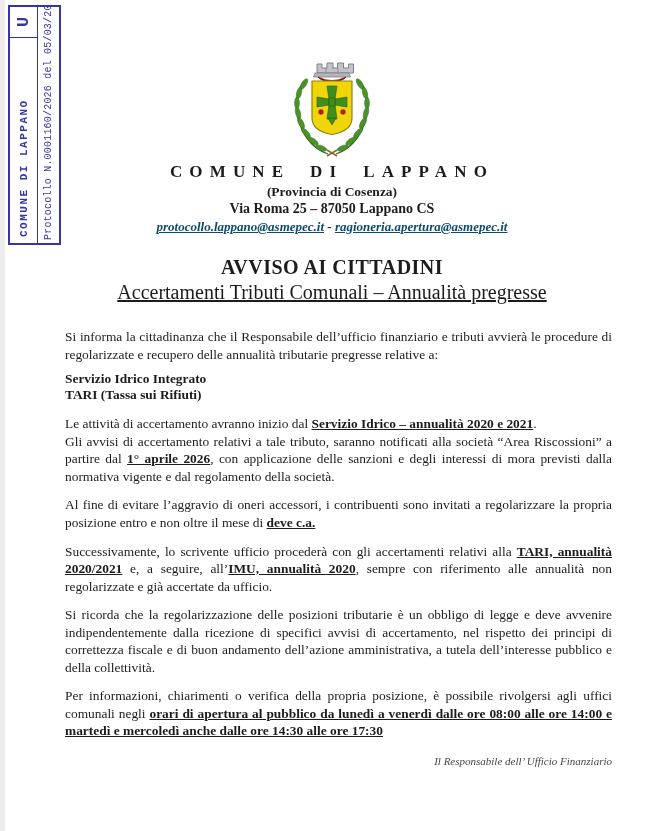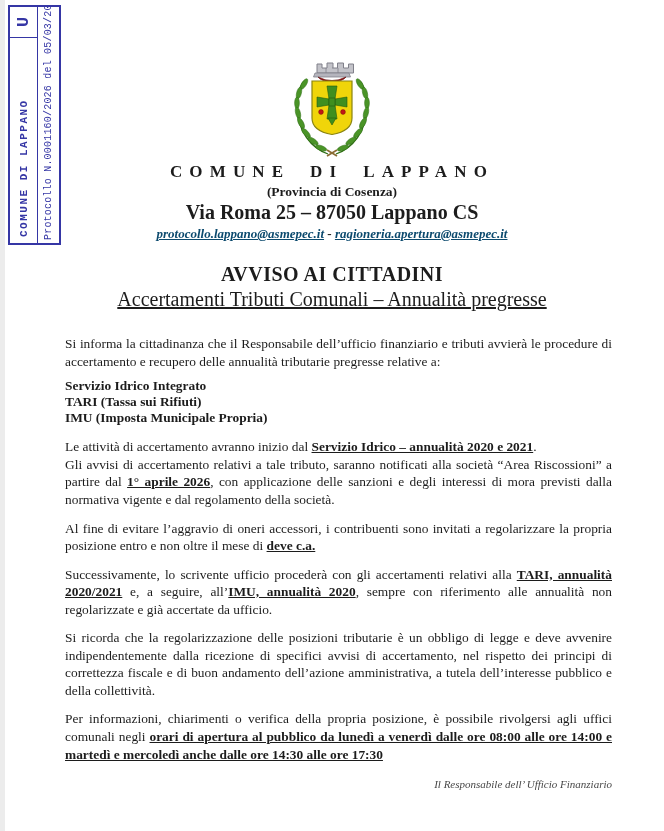--- a/index.html
+++ b/index.html
@@ -25,21 +25,21 @@
   .stamp-u{width:30px;border-left:1.5px solid #3536a5;display:flex;align-items:center;justify-content:center;
     font-size:17px;font-weight:700;}
   .stamp-row2{height:21px;display:flex;align-items:center;padding-left:3px;
     font-size:10px;letter-spacing:0.2px;white-space:nowrap;overflow:hidden;}
 
   
   .header{padding-top:56px;text-align:center;}
   .emblem{display:block;margin:0 auto;}
   .muni-name{font-size:17px;font-weight:700;letter-spacing:0.42em;word-spacing:0.5em;margin-top:4px;}
   .province{font-size:13.5px;font-weight:700;margin-top:2px;}
-  .address{font-size:20px;font-weight:700;margin-top:1px;}
+  .address{font-size:14px;font-weight:700;margin-top:1px;}
   .emails{font-size:13px;font-weight:700;font-style:italic;margin-top:2px;}
   .emails a{color:#0c4a6e;text-decoration:underline;}
   .email-sep{color:#222;font-style:normal;}
 
   
   .title{font-size:20px;font-weight:700;text-align:center;margin-top:21px;letter-spacing:0.5px;}
   .subtitle{font-size:20px;text-align:center;text-decoration:underline;margin-top:2px;}
 
   
   .content{margin:24px 52px 0 65px;font-size:13.4px;line-height:1.31;text-align:justify;}
@@ -126,26 +126,25 @@
     <div class="muni-name">COMUNE DI LAPPANO</div>
     <div class="province">(Provincia di Cosenza)</div>
     <div class="address">Via Roma 25 – 87050 Lappano CS</div>
     <div class="emails"><a href="#">protocollo.lappano@asmepec.it</a> <span class="email-sep">-</span> <a href="#">ragioneria.apertura@asmepec.it</a></div>
   </div>
 
   <div class="title">AVVISO AI CITTADINI</div>
   <div class="subtitle">Accertamenti Tributi Comunali – Annualità pregresse</div>
 
   <div class="content">
-    <p class="tight" style="margin-bottom:8px;">Si informa la cittadinanza che il Responsabile dell’ufficio finanziario e tributi avvierà le procedure di accertamento e recupero delle annualità tributarie pregresse relative a:</p>
+    <p class="tight" style="margin-bottom:8px;">Si informa la cittadinanza che il Responsabile dell’ufficio finanziario e tributi avvierà le procedure di regolarizzate e recupero delle annualità tributarie pregresse relative a:</p>
 
     <div class="tax-list">
       <div>Servizio Idrico Integrato</div>
       <div>TARI (Tassa sui Rifiuti)</div>
-      <div>IMU (Imposta Municipale Propria)</div>
     </div>
 
     <p class="tight"><span>Le attività di accertamento avranno inizio dal </span><span class="bu">Servizio Idrico – annualità 2020 e 2021</span><span>.</span></p>
 
     <p><span>Gli avvisi di accertamento relativi a tale tributo, saranno notificati alla società “Area Riscossioni” a partire dal </span><span class="bu">1° aprile 2026</span><span>, con applicazione delle sanzioni e degli interessi di mora previsti dalla normativa vigente e dal regolamento della società.</span></p>
 
     <p><span>Al fine di evitare l’aggravio di oneri accessori, i contribuenti sono invitati a regolarizzare la propria posizione entro e non oltre il mese di </span><span class="bu">deve c.a.</span></p>
 
     <p><span>Successivamente, lo scrivente ufficio procederà con gli accertamenti relativi alla </span><span class="bu">TARI, annualità 2020/2021</span><span> e, a seguire, all’</span><span class="bu">IMU, annualità 2020</span><span>, sempre con riferimento alle annualità non regolarizzate e già accertate da ufficio.</span></p>
 

